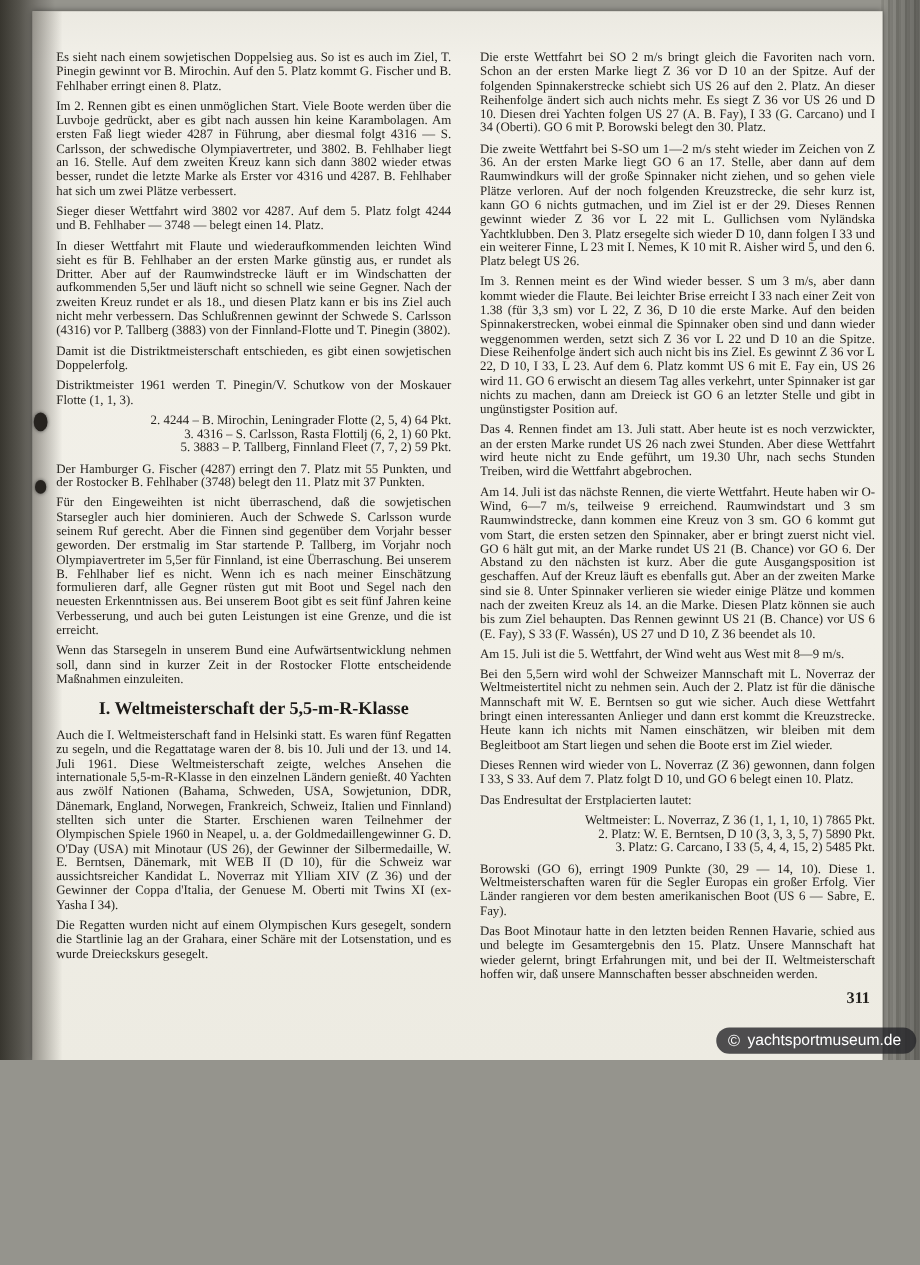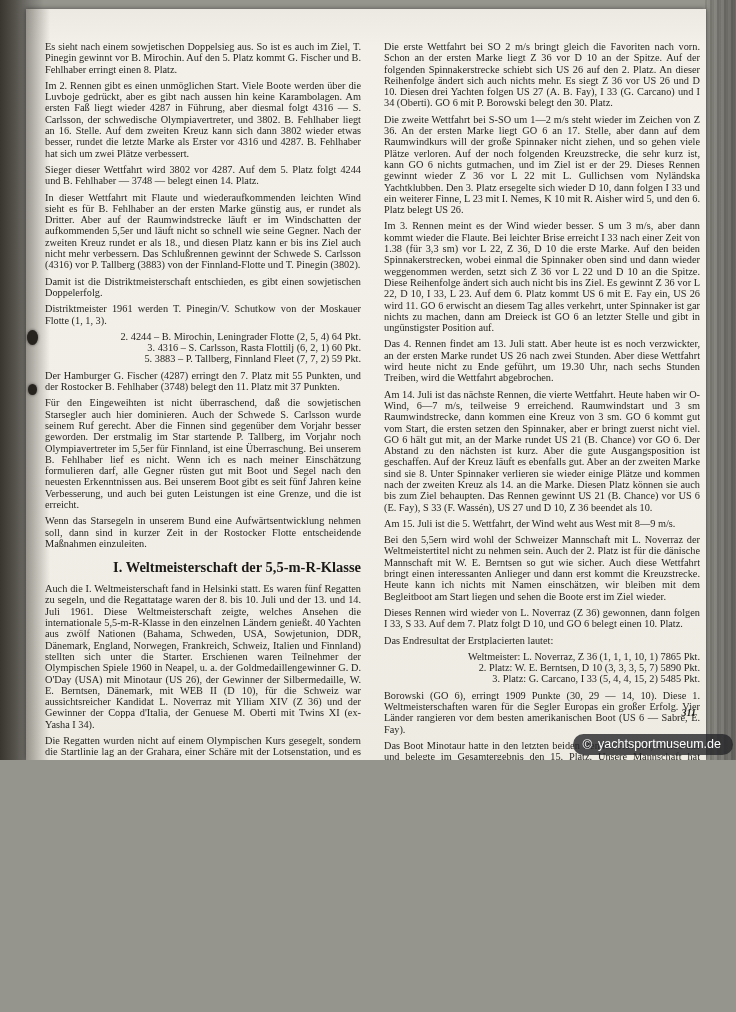--- a/index.html
+++ b/index.html
@@ -1,16 +1,16 @@
 <!DOCTYPE html>
 <html><head>
 <meta charset="utf-8">
 <style>
   html,body{margin:0;padding:0;background:#95948d;}
-  .scan{position:relative;width:736px;height:760px;background:#95948d;overflow:hidden;
+  .scan{position:relative;width:736px;height:848px;background:#95948d;overflow:hidden;
         font-family:"Liberation Serif",serif;}
   .gutter-bg{position:absolute;left:0;top:0;bottom:0;width:44px;
         background:linear-gradient(90deg,#38362f 0%,#55534c 35%,#7b7973 70%,#95948d 100%);}
   .edge-right{position:absolute;right:0;top:0;bottom:0;width:31px;
         background:repeating-linear-gradient(90deg,#86857e 0 2px,#93928b 2px 5px,#7d7c75 5px 7px);}
   .edge-right .shade{position:absolute;top:0;bottom:0;left:0;right:0;
         background:linear-gradient(90deg,rgba(0,0,0,0) 0%,rgba(0,0,0,.28) 100%);}
   .page{position:absolute;left:26px;top:9px;right:30px;bottom:0;
         background:linear-gradient(180deg,#ebe9e1 0%,#f2f0e9 5%,#f1efe7 60%,#edebe2 100%);
         box-shadow:0 0 5px rgba(0,0,0,.45);}
@@ -18,22 +18,22 @@
         background:linear-gradient(90deg,rgba(44,40,33,.45),rgba(44,40,33,0));}
   .binding-mark{position:absolute;background:#26231f;border-radius:50%;box-shadow:0 0 3px rgba(0,0,0,.6);}
   .mark1{left:27px;top:330px;width:11px;height:15px;}
   .mark2{left:28px;top:384px;width:9px;height:11px;}
   .content{position:absolute;left:19px;top:32px;display:flex;gap:23px;}
   .col{width:316px;color:#211f1b;font-size:10.3px;line-height:11.3px;text-align:justify;}
   .col p{margin:0 0 5px;}
   .results{margin:0 0 5px;}
   .results p{margin:0;text-align:right;}
   .heading{font-size:14.5px;line-height:16px;font-weight:bold;margin:10px 0 8px;
-        text-align:right;color:#1c1a17;}
-  .pagenum{position:absolute;right:10px;bottom:42px;font-weight:bold;font-size:10px;color:#211f1b;font-style:italic;}
+        text-align:center;color:#1c1a17;}
+  .pagenum{position:absolute;right:10px;bottom:42px;font-weight:bold;font-size:13px;color:#211f1b;}
   .watermark{position:absolute;right:3px;bottom:5px;display:flex;align-items:center;gap:6px;
         background:rgba(38,38,41,.80);color:#fff;border-radius:11px;padding:3px 12px 4px 9px;
         font-family:"Liberation Sans",sans-serif;font-size:12.5px;line-height:14px;}
   .c-icon{font-size:13px;line-height:13px;}
 </style>
 </head>
 <body>
 
 <div class="scan">
   <div class="gutter-bg"></div>

